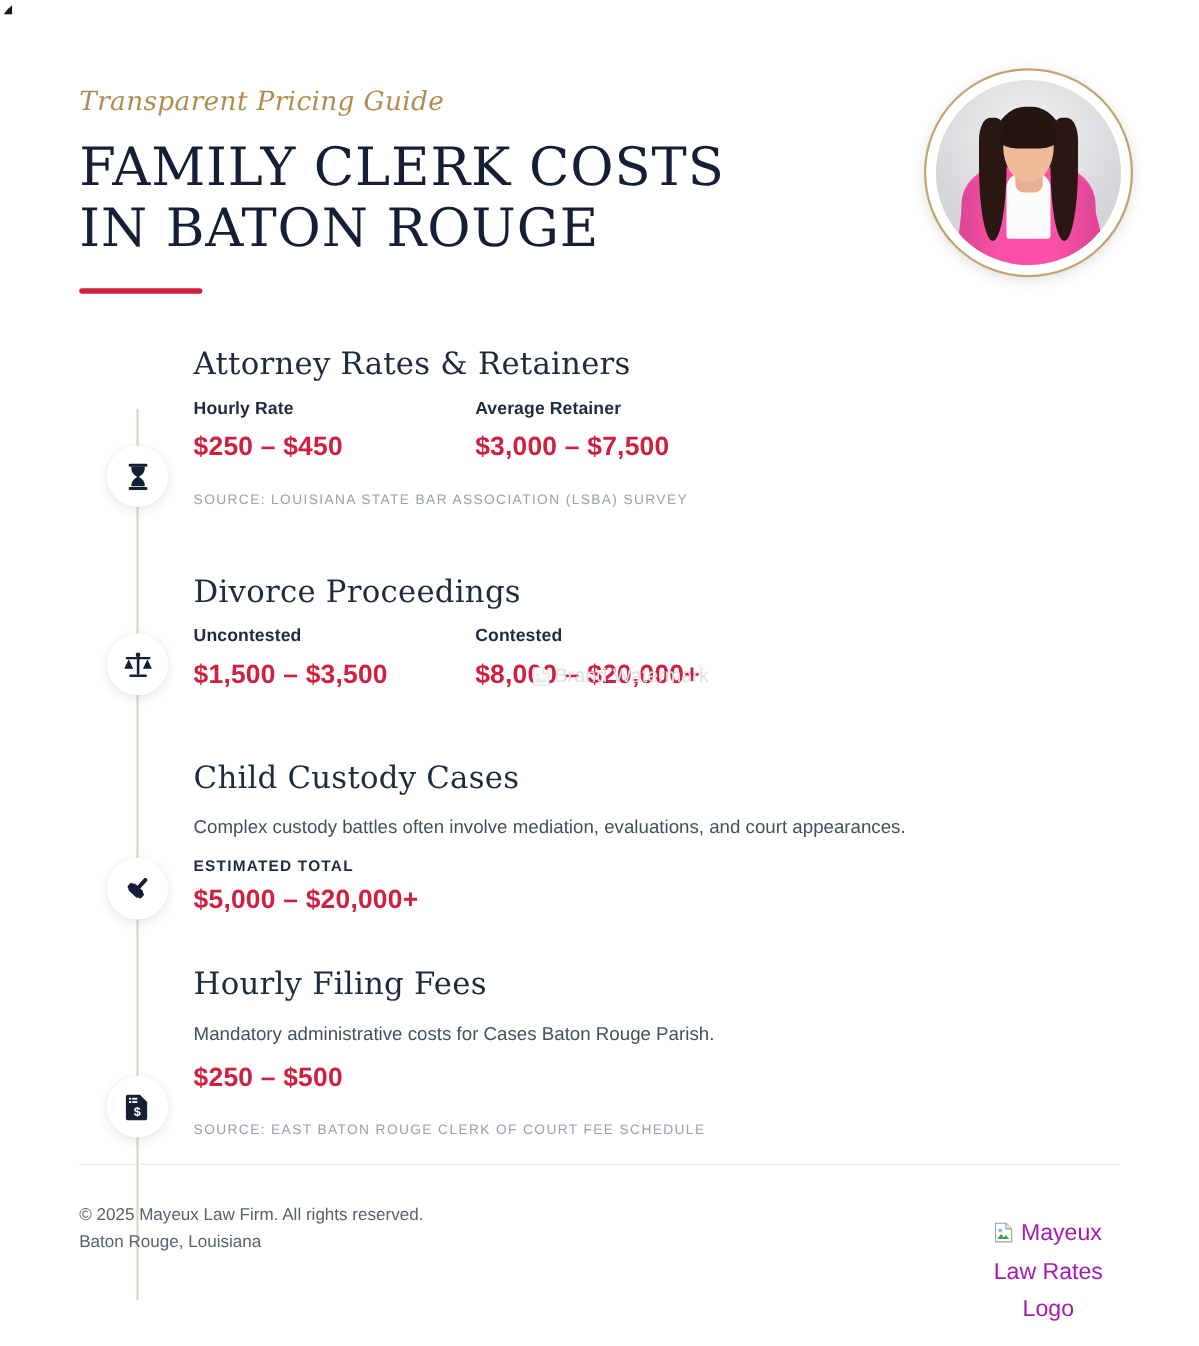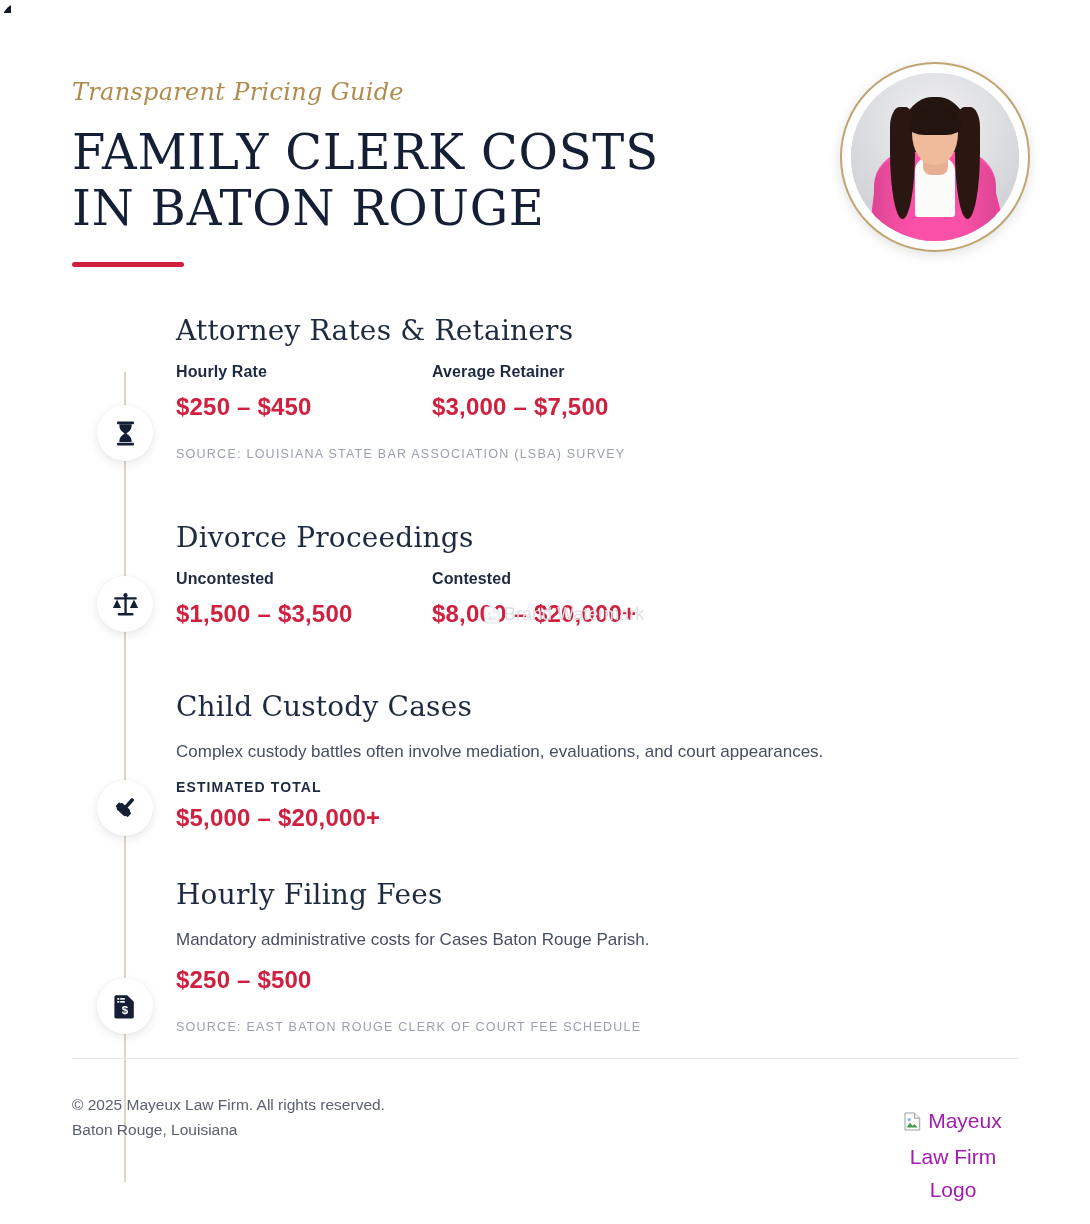--- a/index.html
+++ b/index.html
@@ -497,17 +497,17 @@
       <span class="ico">
         <svg width="17" height="19" viewBox="0 0 17 19" aria-hidden="true">
           <path d="M1 1 h9.5 l5.2 5.2 v11.8 h-14.7 z" fill="#ffffff" stroke="#9aa0a6" stroke-width="1"></path>
           <path d="M10.5 1 v5.2 h5.2" fill="#e8eaed" stroke="#9aa0a6" stroke-width="1"></path>
           <path d="M2.6 15.4 l3.4-4.6 2.6 3.3 1.8-2.2 3.2 3.5 z" fill="#3f9c4a"></path>
           <circle cx="5.2" cy="7.6" r="1.7" fill="#8ab4f8"></circle>
         </svg>
       </span>
       <span>Mayeux</span>
     </div>
-    <div>Law Firm</div>
+    <div>Law Rates</div>
     <div>Logo</div>
   </div>
 
 </div>
 
 </body></html>

